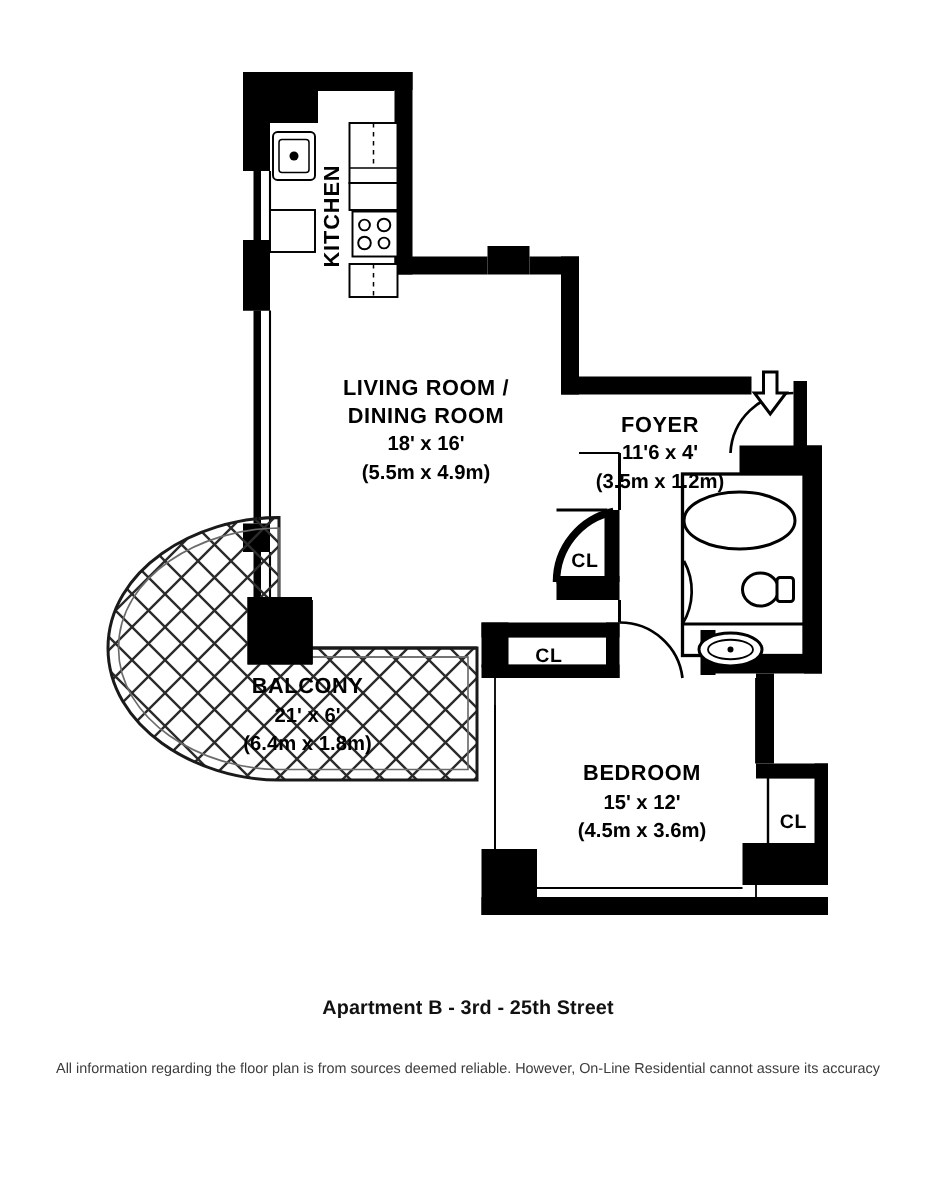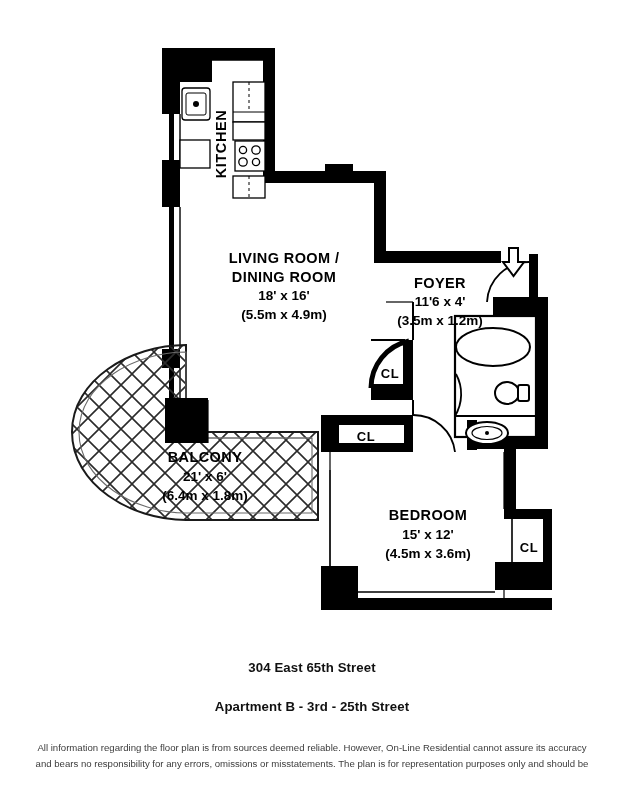--- a/index.html
+++ b/index.html
@@ -291,21 +291,19 @@
       <text class="plan-label room-dim" x="428" y="539" text-anchor="middle">15' x 12'</text>
       <text class="plan-label room-dim" x="428" y="558" text-anchor="middle">(4.5m x 3.6m)</text>
 
       <text class="plan-label cl-label" x="390" y="378" text-anchor="middle">CL</text>
       <text class="plan-label cl-label" x="366" y="441" text-anchor="middle">CL</text>
       <text class="plan-label cl-label" x="529" y="552" text-anchor="middle">CL</text>
     </g>
   </svg>
 
   <div id="footer">
-    <div id="address-street" class="addr-line">304 East 65th Street</div>
     <div id="address-apartment" class="addr-line">Apartment B - 3rd - 25th Street</div>
     <div id="disclaimer">
       <span class="dis-line">All information regarding the floor plan is from sources deemed reliable.  However, On-Line Residential cannot assure its accuracy</span>
-      <span class="dis-line">and bears no responsibility for any errors, omissions or misstatements.  The plan is for representation purposes only and should be</span>
     </div>
   </div>
 
 </div>
 
 </body></html>

